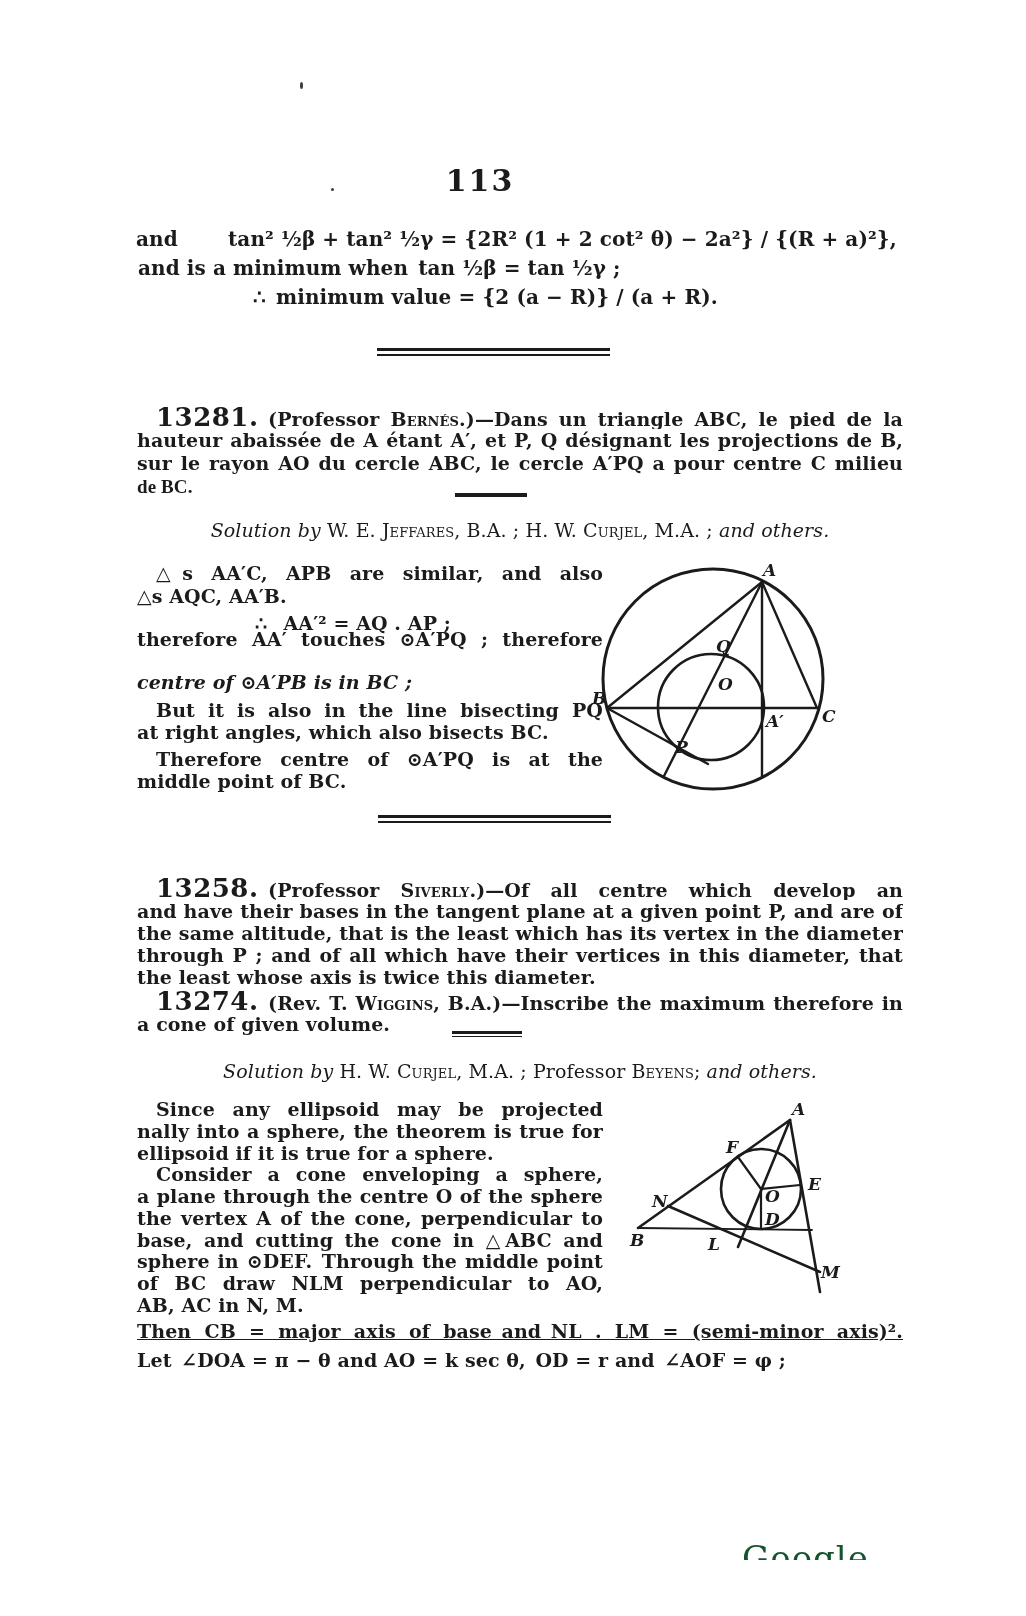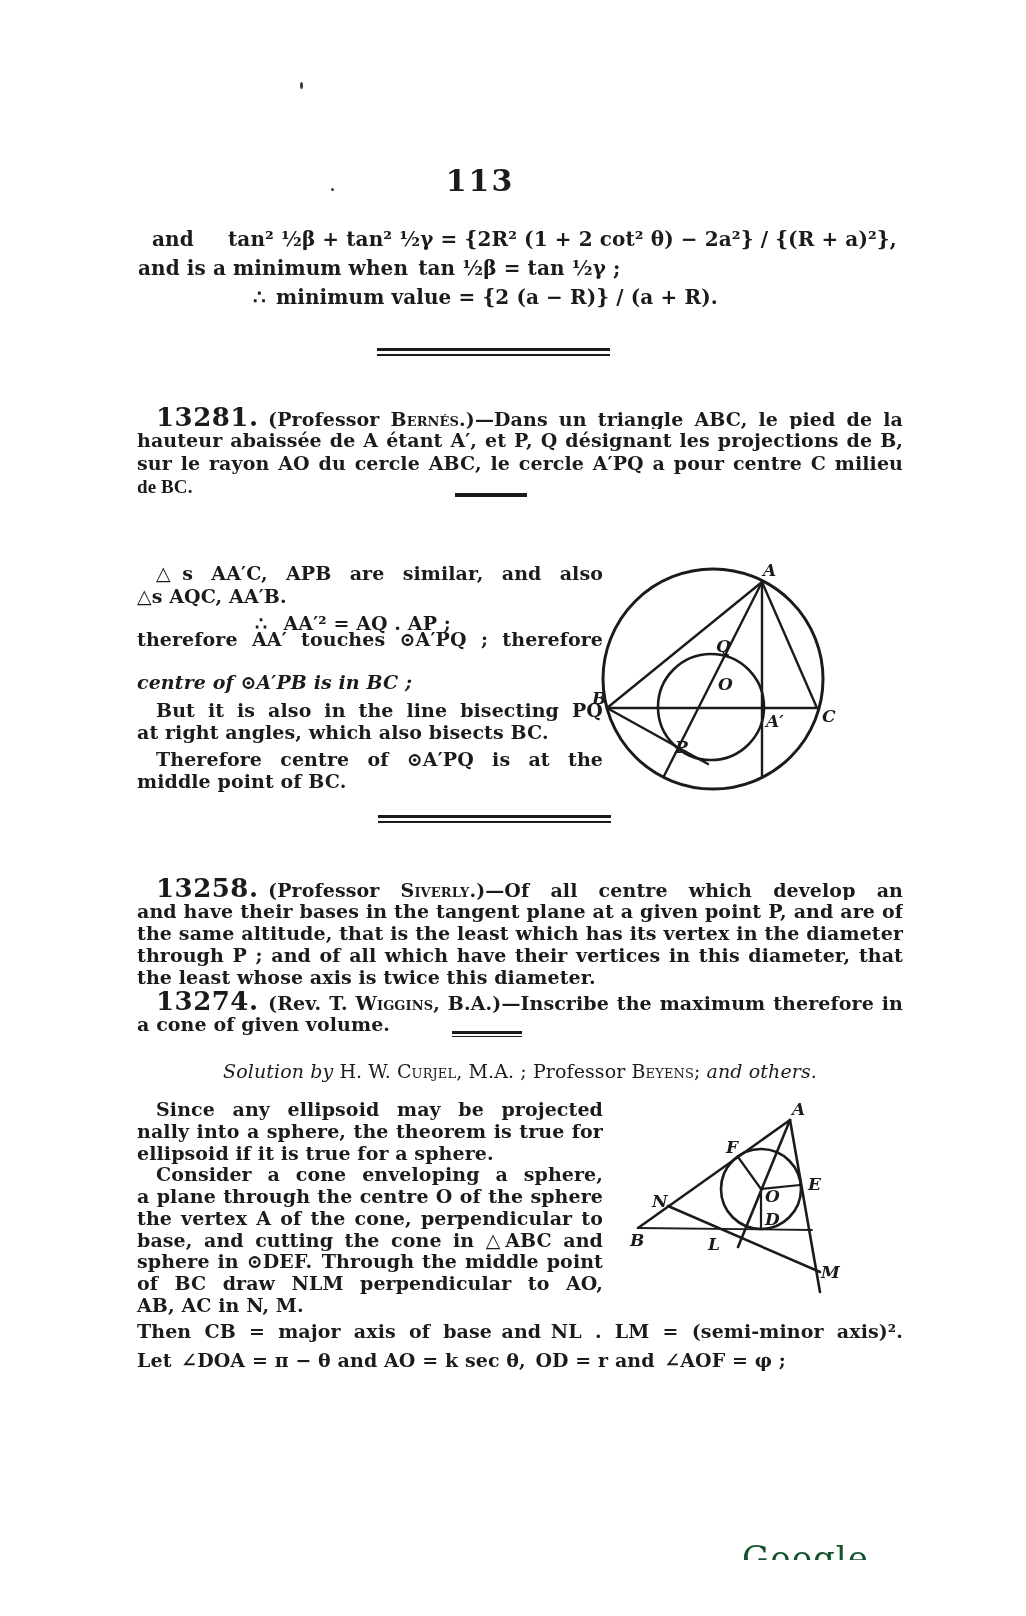--- a/index.html
+++ b/index.html
@@ -32,36 +32,37 @@
 </head>
 <body>
 
 <div class="page">
 
   <div class="pageno">113</div>
 
   <div class="speck" style="left:300px;top:82px;width:3px;height:7px;"></div>
   <div class="speck" style="left:331px;top:188px;width:3px;height:3px;"></div>
 
-  <div class="t mathline" style="left:152px;top:228px;">and</div>
+  <div class="t mathline" style="left:136px;top:228px;">and</div>
   <div class="t mathline" style="left:228px;top:228px;">tan² ½β + tan² ½γ = {2R² (1 + 2 cot² θ) − 2a²} / {(R + a)²},</div>
   <div class="t mathline" style="left:138px;top:257px;">and is a minimum when tan ½β = tan ½γ ;</div>
   <div class="t mathline" style="left:253px;top:286px;">∴ minimum value = {2 (a − R)} / (a + R).</div>
 
   <div class="rd" style="left:377px;top:348px;width:233px;"></div>
 
   <div>
     <div class="t jl ind" style="left:137px;top:406px;width:766px;"><span class="num">13281.</span><span> (Professor </span><span class="sc">Bernés</span><span>.)—Dans un triangle ABC, le pied de la</span></div>
     <div class="t jl" style="left:137px;top:429px;width:766px;">hauteur abaissée de A étant A′, et P, Q désignant les projections de B, C</div>
     <div class="t jl" style="left:137px;top:452px;width:766px;">sur le rayon AO du cercle ABC, le cercle A′PQ a pour centre C milieu</div>
     <div class="t" style="left:137px;top:475px;font-family:Liberation Serif, serif;">de BC.</div>
   </div>
 
   <div class="rs" style="left:455px;top:493px;width:72px;"></div>
 
+  <div class="t attr" style="left:137px;top:519px;width:766px;"><span class="it">Solution by </span><span class="sc rm">W. E. Jeffares</span><span class="rm">, B.A. ; </span><span class="sc rm">H. W. Curjel</span><span class="rm">, M.A. ; </span><span class="it">and others.</span></div>
 
   <div>
     <div class="t jl ind" style="left:137px;top:562px;width:466px;">△s AA′C, APB are similar, and also</div>
     <div class="t" style="left:137px;top:585px;">△s AQC, AA′B.</div>
     <div class="t" style="left:255px;top:612px;">∴  AA′² = AQ . AP ;</div>
     <div class="t jl" style="left:137px;top:628px;width:466px;">therefore AA′ touches ⊙A′PQ ; therefore</div>
     <div class="t" style="left:137px;top:671px;font-style:italic;">centre of ⊙A′PB is in BC ;</div>
     <div class="t jl ind" style="left:137px;top:699px;width:466px;">But it is also in the line bisecting PQ</div>
     <div class="t" style="left:137px;top:721px;">at right angles, which also bisects BC.</div>
     <div class="t jl ind" style="left:137px;top:748px;width:466px;">Therefore centre of ⊙A′PQ is at the</div>
@@ -109,21 +110,21 @@
     <div class="t jl ind" style="left:137px;top:1098px;width:466px;">Since any ellipsoid may be projected orthogo-</div>
     <div class="t jl" style="left:137px;top:1120px;width:466px;">nally into a sphere, the theorem is true for an</div>
     <div class="t" style="left:137px;top:1142px;">ellipsoid if it is true for a sphere.</div>
     <div class="t jl ind" style="left:137px;top:1163px;width:466px;">Consider a cone enveloping a sphere, and draw</div>
     <div class="t jl" style="left:137px;top:1185px;width:466px;">a plane through the centre O of the sphere and</div>
     <div class="t jl" style="left:137px;top:1207px;width:466px;">the vertex A of the cone, perpendicular to the</div>
     <div class="t jl" style="left:137px;top:1229px;width:466px;">base, and cutting the cone in △ABC and the</div>
     <div class="t jl" style="left:137px;top:1250px;width:466px;">sphere in ⊙DEF. Through the middle point L</div>
     <div class="t jl" style="left:137px;top:1272px;width:466px;">of BC draw NLM perpendicular to AO, cutting</div>
     <div class="t" style="left:137px;top:1294px;">AB, AC in N, M.</div>
-    <div class="t jl" style="left:137px;top:1320px;width:766px;">Then CB = major axis of base and NL . LM = (semi-minor axis)².</div>
+    <div class="t jl" style="left:137px;top:1320px;width:766px;text-decoration:underline;">Then CB = major axis of base and NL . LM = (semi-minor axis)².</div>
     <div class="t" style="left:137px;top:1349px;">Let ∠DOA = π − θ and AO = k sec θ, OD = r and ∠AOF = φ ;</div>
   </div>
 
   <svg class="fig" style="left:618px;top:1093px;" width="240" height="210" viewBox="0 0 240 210">
     <circle class="stroke" cx="143" cy="96" r="40" stroke-width="2.6"></circle>
     <path class="stroke" d="M172 27 L20 135" stroke-width="2.6"></path>
     <path class="stroke" d="M20 135 L194 137" stroke-width="1.8"></path>
     <path class="stroke" d="M172 27 L202 199" stroke-width="2.6"></path>
     <path class="stroke" d="M172 27 L120 154" stroke-width="2.6"></path>
     <path class="stroke" d="M50 113 L202 179" stroke-width="2.6"></path>

